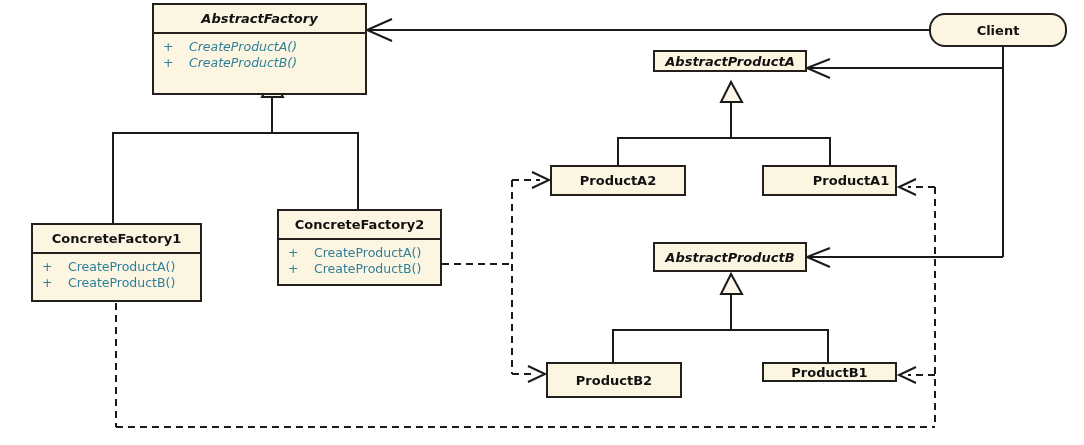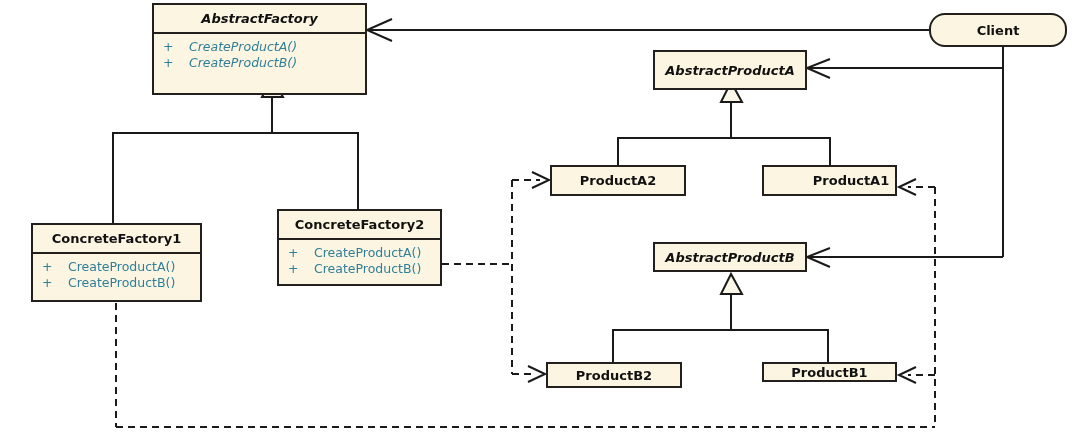--- a/index.html
+++ b/index.html
@@ -125,37 +125,37 @@
         <span class="plus">+</span>
         <span>CreateProductB()</span>
       </div>
     </div>
   </div>
 
   <div class="cls" style="left:929px; top:13px; width:138px; height:34px;border-radius:16px;">
     <div class="title">Client</div>
   </div>
 
-  <div class="cls abstract" style="left:653px; top:50px; width:154px; height:40px;text-align:right;">
+  <div class="cls abstract" style="left:653px; top:50px; width:154px; height:22px;text-align:right;">
     <div class="title">AbstractProductA</div>
   </div>
 
   <div class="cls" style="left:550px; top:165px; width:136px; height:31px;">
     <div class="title">ProductA2</div>
   </div>
 
   <div class="cls" style="left:762px; top:165px; width:135px; height:31px;padding-left:43px;">
     <div class="title">ProductA1</div>
   </div>
 
   <div class="cls abstract" style="left:653px; top:242px; width:154px; height:30px;">
     <div class="title">AbstractProductB</div>
   </div>
 
-  <div class="cls" style="left:546px; top:362px; width:136px; height:26px;text-align:center;">
+  <div class="cls" style="left:546px; top:362px; width:136px; height:36px;text-align:center;">
     <div class="title">ProductB2</div>
   </div>
 
   <div class="cls" style="left:762px; top:362px; width:135px; height:20px;">
     <div class="title">ProductB1</div>
   </div>
 
   <div class="cls two" style="left:31px; top:223px; width:171px; height:79px;">
     <div class="title">ConcreteFactory1</div>
     <div class="methods">

